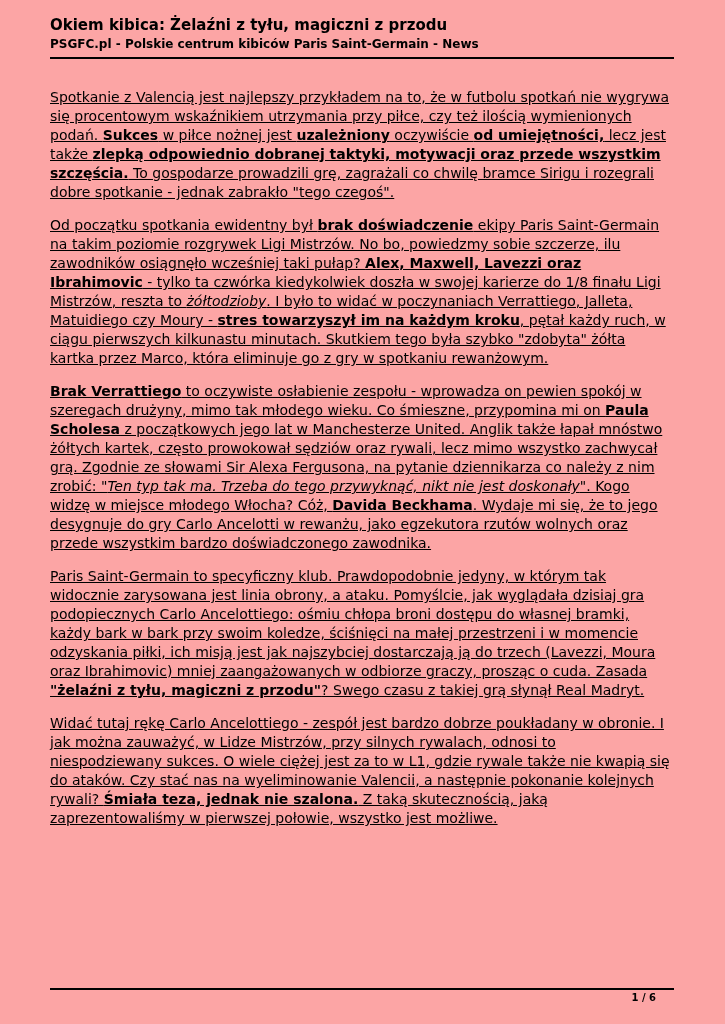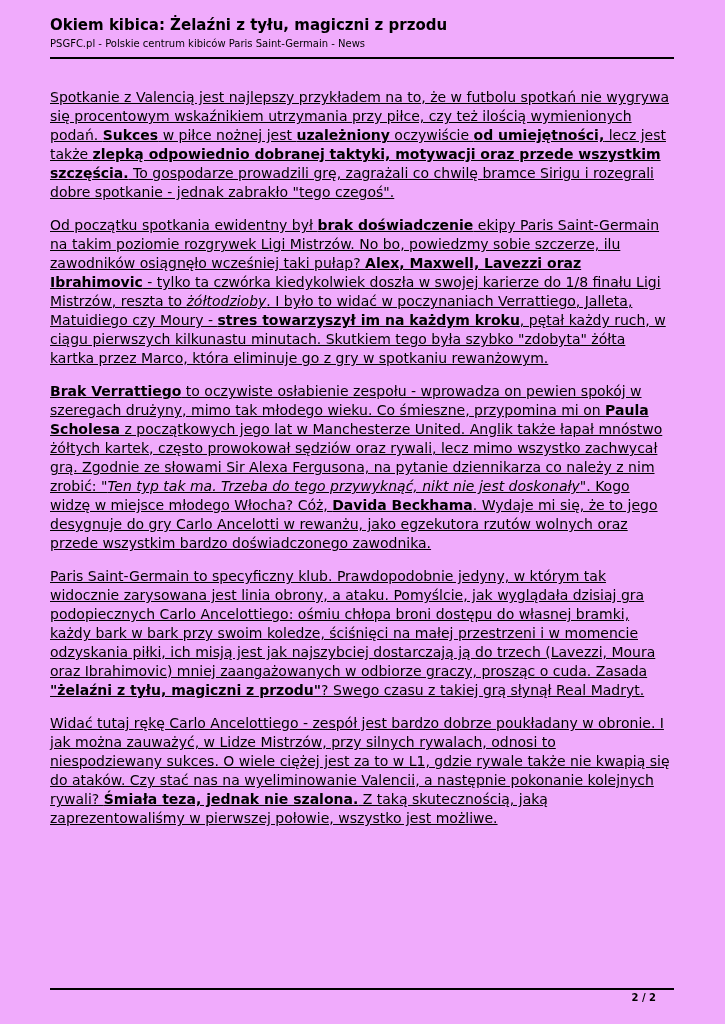--- a/index.html
+++ b/index.html
@@ -5,43 +5,43 @@
 <style>
   html, body {
     margin: 0;
     padding: 0;
     background: #ffffff;
   }
   .page {
     position: relative;
     width: 725px;
     height: 1024px;
-    background: #f0abfc;
+    background: #fca5a5;
     color: #000000;
     font-family: "DejaVu Sans", "Liberation Sans", sans-serif;
     overflow: hidden;
     box-sizing: border-box;
   }
   .doc-header {
     position: absolute;
     top: 16px;
     left: 50px;
     width: 624px;
     border-bottom: 2px solid #000000;
     padding-bottom: 4px;
   }
   .doc-title {
     font-size: 15px;
     font-weight: bold;
     line-height: 19px;
     white-space: nowrap;
   }
   .doc-subtitle {
-    font-size: 10px;
-    font-weight: normal;
+    font-size: 12px;
+    font-weight: bold;
     line-height: 18px;
     white-space: nowrap;
   }
   .doc-content {
     position: absolute;
     top: 88px;
     left: 50px;
     width: 620px;
     font-size: 14px;
     line-height: 19px;
@@ -86,16 +86,16 @@
   <main class="doc-content">
     <p><span>Spotkanie z Valencią jest najlepszy przykładem na to, że w futbolu spotkań nie wygrywa się procentowym wskaźnikiem utrzymania przy piłce, czy też ilością wymienionych podań. </span><span class="run-bold">Sukces</span><span> w piłce nożnej jest </span><span class="run-bold">uzależniony</span><span> oczywiście </span><span class="run-bold">od umiejętności,</span><span> lecz jest także </span><span class="run-bold">zlepką odpowiednio dobranej taktyki, motywacji oraz przede wszystkim szczęścia.</span><span> To gospodarze prowadzili grę, zagrażali co chwilę bramce Sirigu i rozegrali dobre spotkanie - jednak zabrakło "tego czegoś".</span></p>
     <p><span>Od początku spotkania ewidentny był </span><span class="run-bold">brak doświadczenie</span><span> ekipy Paris Saint-Germain na takim poziomie rozgrywek Ligi Mistrzów. No bo, powiedzmy sobie szczerze, ilu zawodników osiągnęło wcześniej taki pułap? </span><span class="run-bold">Alex, Maxwell, Lavezzi oraz Ibrahimovic</span><span> - tylko ta czwórka kiedykolwiek doszła w swojej karierze do 1/8 finału Ligi Mistrzów, reszta to </span><span class="run-italic">żółtodzioby</span><span>. I było to widać w poczynaniach Verrattiego, Jalleta, Matuidiego czy Moury - </span><span class="run-bold">stres towarzyszył im na każdym kroku</span><span>, pętał każdy ruch, w ciągu pierwszych kilkunastu minutach. Skutkiem tego była szybko "zdobyta" żółta kartka przez Marco, która eliminuje go z gry w spotkaniu rewanżowym.</span></p>
     <p><span class="run-bold">Brak Verrattiego</span><span> to oczywiste osłabienie zespołu - wprowadza on pewien spokój w szeregach drużyny, mimo tak młodego wieku. Co śmieszne, przypomina mi on </span><span class="run-bold">Paula Scholesa</span><span> z początkowych jego lat w Manchesterze United. Anglik także łapał mnóstwo żółtych kartek, często prowokował sędziów oraz rywali, lecz mimo wszystko zachwycał grą. Zgodnie ze słowami Sir Alexa Fergusona, na pytanie dziennikarza co należy z nim zrobić: "</span><span class="run-italic">Ten typ tak ma. Trzeba do tego przywyknąć, nikt nie jest doskonały</span><span>". Kogo widzę w miejsce młodego Włocha? Cóż, </span><span class="run-bold">Davida Beckhama</span><span>. Wydaje mi się, że to jego desygnuje do gry Carlo Ancelotti w rewanżu, jako egzekutora rzutów wolnych oraz przede wszystkim bardzo doświadczonego zawodnika.</span></p>
     <p><span>Paris Saint-Germain to specyficzny klub. Prawdopodobnie jedyny, w którym tak widocznie zarysowana jest linia obrony, a ataku. Pomyślcie, jak wyglądała dzisiaj gra podopiecznych Carlo Ancelottiego: ośmiu chłopa broni dostępu do własnej bramki, każdy bark w bark przy swoim koledze, ściśnięci na małej przestrzeni i w momencie odzyskania piłki, ich misją jest jak najszybciej dostarczają ją do trzech (Lavezzi, Moura oraz Ibrahimovic) mniej zaangażowanych w odbiorze graczy, prosząc o cuda. Zasada </span><span class="run-bold">"żelaźni z tyłu, magiczni z przodu"</span><span>? Swego czasu z takiej grą słynął Real Madryt.</span></p>
     <p><span>Widać tutaj rękę Carlo Ancelottiego - zespół jest bardzo dobrze poukładany w obronie. I jak można zauważyć, w Lidze Mistrzów, przy silnych rywalach, odnosi to niespodziewany sukces. O wiele ciężej jest za to w L1, gdzie rywale także nie kwapią się do ataków. Czy stać nas na wyeliminowanie Valencii, a następnie pokonanie kolejnych rywali? </span><span class="run-bold">Śmiała teza, jednak nie szalona.</span><span> Z taką skutecznością, jaką zaprezentowaliśmy w pierwszej połowie, wszystko jest możliwe.</span></p>
   </main>
 
   <footer class="doc-footer">
     <div class="footer-rule"></div>
-    <div class="page-indicator">2 / 2</div>
+    <div class="page-indicator">1 / 6</div>
   </footer>
 
 </div>
 
 </body></html>

